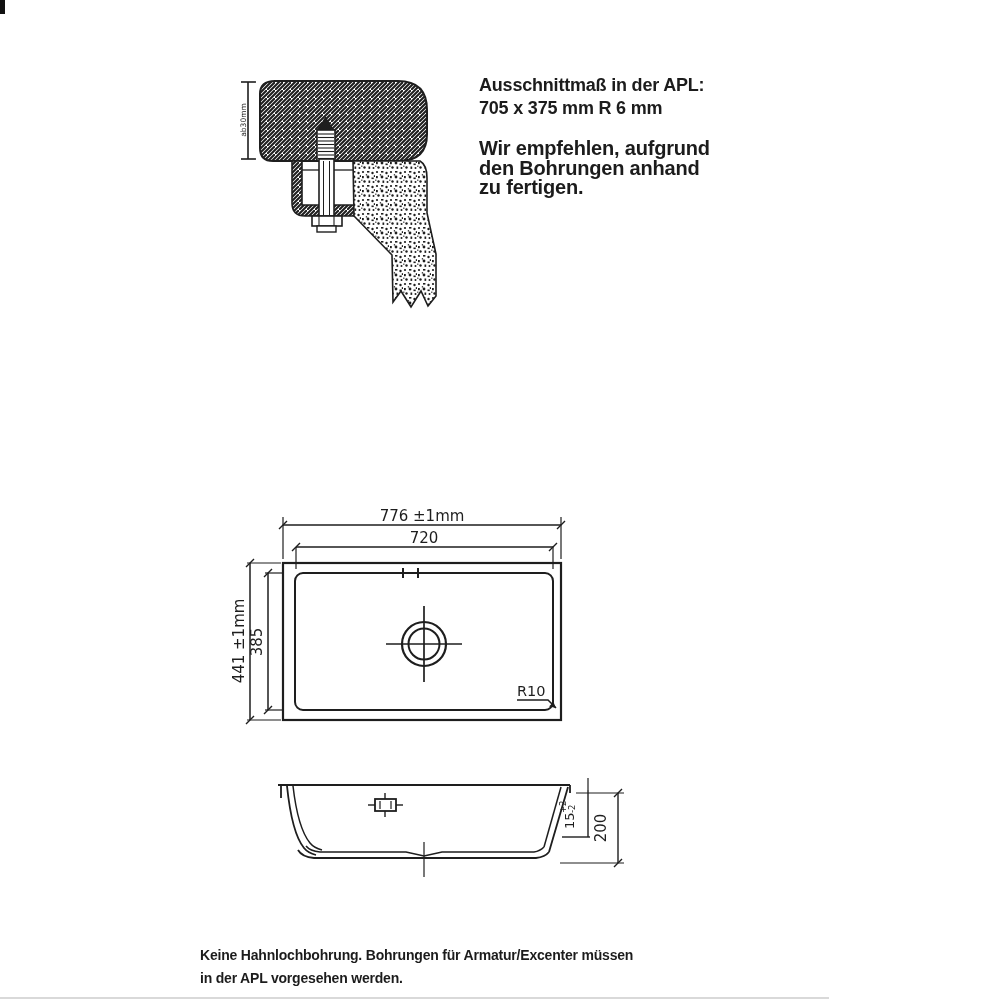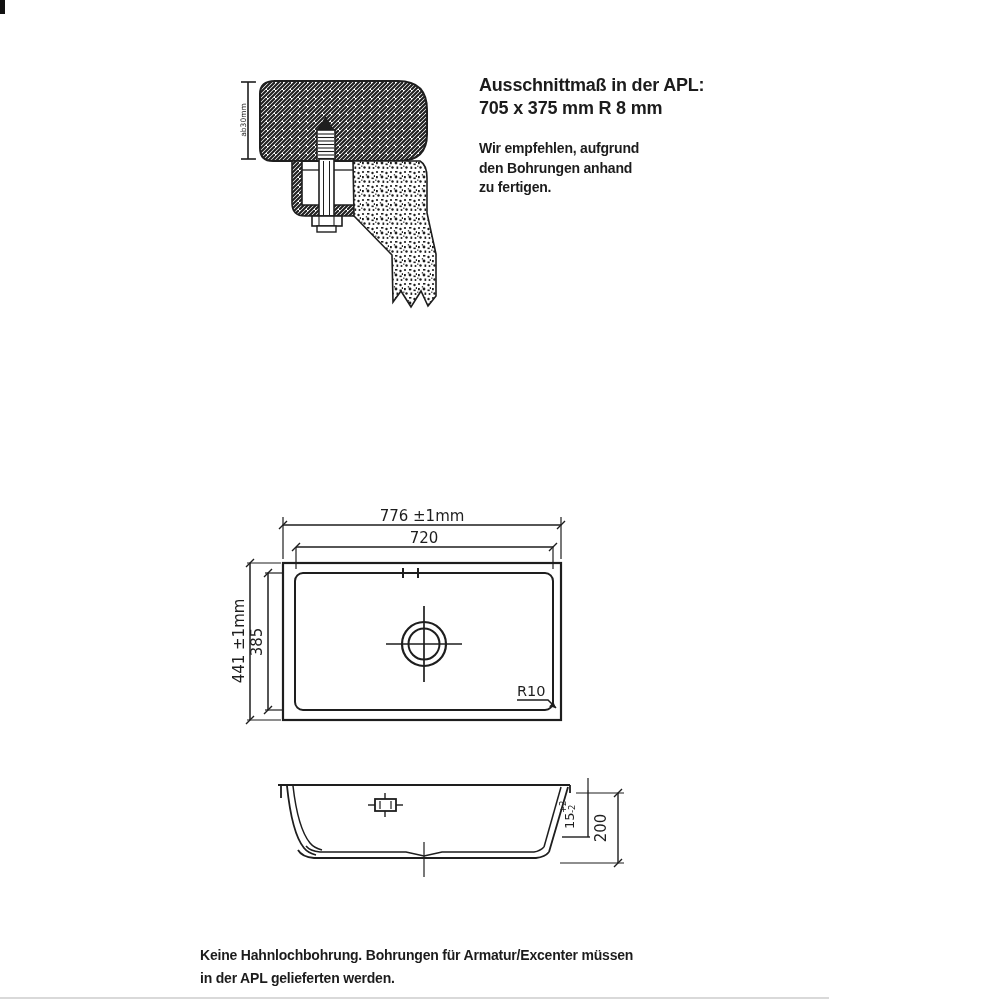--- a/index.html
+++ b/index.html
@@ -8,21 +8,21 @@
     font-family:"Liberation Sans",sans-serif;color:#1e1e1e;overflow:hidden;
   }
   .corner-artifact{position:absolute;left:0;top:0;width:5px;height:14px;background:#111;}
   .bottom-edge{position:absolute;left:0;top:997px;width:1000px;height:2px;background:#d9d9d9;}
   svg{position:absolute;overflow:visible;}
   .detail-svg{left:235px;top:58px;}
   .topview-svg{left:225px;top:495px;}
   .sideview-svg{left:240px;top:770px;}
   .note{position:absolute;font-weight:700;letter-spacing:-0.2px;color:#1c1c1c;}
   .cutout-note{left:479px;top:74px;font-size:18px;line-height:23px;}
-  .cutout-note .body{margin-top:19px;font-size:14px;line-height:19.5px;}
+  .cutout-note .body{margin-top:19px;font-size:20px;line-height:19.5px;}
   .footer-note{left:200px;top:944px;font-size:14px;line-height:23px;}
   .dimtext{font-family:"DejaVu Sans",sans-serif;fill:#1e1e1e;}
 </style>
 </head>
 <body>
 
 <div class="canvas">
 
   <div class="corner-artifact"></div>
 
@@ -88,21 +88,21 @@
       <line x1="99" y1="158" x2="99" y2="168" stroke-width="1.1"></line>
       <rect x="82" y="168" width="19" height="6" fill="#ffffff" stroke-width="1.4"></rect>
     </g>
 
     <path d="M118,103 L185,103 Q192,107 192,120 L192,155 L201,196 L201,238
              L193,248 L186,233 L176,249 L166,233 L158,244 L157,197 L119,158 Z" fill="url(#stipple)" stroke="#1e1e1e" stroke-width="1.6"></path>
   </svg>
 
   <div class="note cutout-note">
     <div>Ausschnittmaß in der APL:</div>
-    <div>705 x 375 mm R 8 mm</div>
+    <div>705 x 375 mm R 6 mm</div>
     <div class="body">
       <div>Wir empfehlen, aufgrund</div>
       <div>den Bohrungen anhand</div>
       <div>zu fertigen.</div>
     </div>
   </div>
 
   <svg class="topview-svg" width="400" height="250" viewBox="0 0 400 250">
     <g stroke="#1e1e1e" fill="none">
 
@@ -205,17 +205,17 @@
         <line x1="320" y1="93" x2="384" y2="93" stroke-width="1.2"></line>
         <line x1="378" y1="23" x2="378" y2="93" stroke-width="1.4"></line>
         <path d="M374,27 L382,19 M374,97 L382,89" stroke-width="1.4"></path>
         <text class="dimtext" x="362" y="62" font-size="15" text-anchor="middle" stroke="none" transform="rotate(-90 362 58)">200</text>
       </g>
     </g>
   </svg>
 
   <div class="note footer-note">
     <div>Keine Hahnlochbohrung. Bohrungen für Armatur/Excenter müssen</div>
-    <div>in der APL gelieferten werden.</div>
+    <div>in der APL vorgesehen werden.</div>
   </div>
 
   <div class="bottom-edge"></div>
 </div>
 
 </body></html>

